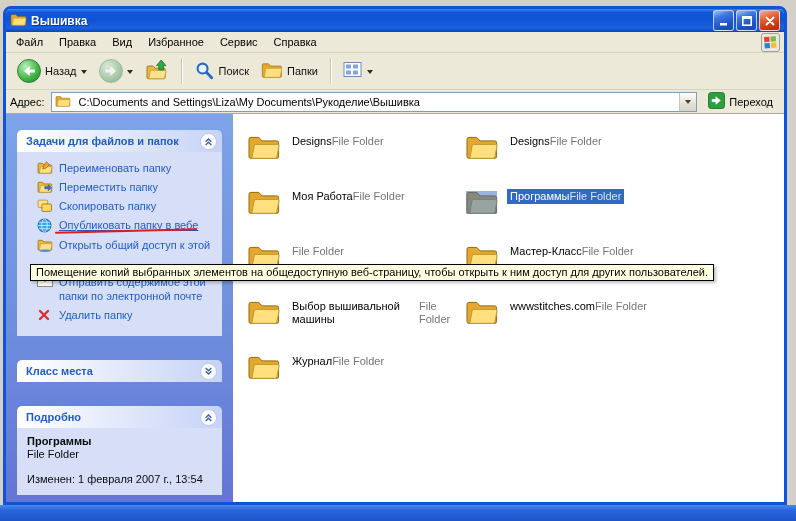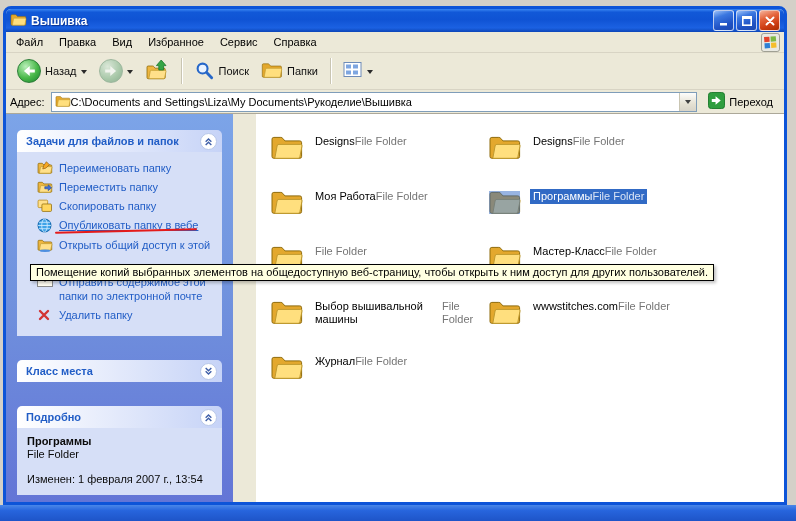--- a/index.html
+++ b/index.html
@@ -39,29 +39,29 @@
   .navcirc.fwdc { background:radial-gradient(circle at 35% 30%,#D9E8D9,#9CC2A0 60%,#7FA887 95%);
              border-color:#8FAE94; opacity:.85; }
   .dd { width:0; height:0; border:3px solid transparent; border-top:4px solid #2A2A2A; margin-top:4px; }
   .tsep { width:1px; height:26px; background:#C9C5B2; box-shadow:1px 0 0 #FFFFFF; margin:0 5px; }
 
   
   .addressbar { height:24px; background:#ECE9D8; display:flex; align-items:center;
                 padding:0 6px 0 4px; gap:6px; border-bottom:1px solid #ACA899; }
   .addr-label { color:#000; }
   .combo { flex:1; height:20px; background:#fff; border:1px solid #7F9DB9; display:flex;
-           align-items:center; gap:0; padding-left:3px; position:relative; }
+           align-items:center; gap:8px; padding-left:3px; position:relative; }
   .combo-text { flex:1; white-space:nowrap; overflow:hidden; }
   .combo-btn { width:17px; height:18px; background:linear-gradient(180deg,#FDFDFB,#E5E1D3 60%,#D8D4C8);
                border-left:1px solid #C9C5B2; display:flex; align-items:center; justify-content:center; }
   .tri { width:0; height:0; border:3.5px solid transparent; border-top:4.5px solid #404040; margin-top:4px; }
   .gobtn { display:flex; align-items:center; gap:4px; padding:1px 5px; color:#000; }
 
   
-  .wbody { flex:1; display:flex; overflow:hidden;gap:23px; }
+  .wbody { flex:1; display:flex; overflow:hidden; }
 
   
   .taskpane { width:227px; background:linear-gradient(180deg,#7CA4E8 0%,#7193DE 45%,#6375D6 100%);
               padding:16px 11px 0 11px; overflow:hidden; }
   .tp-section { margin-bottom:24px; }
   .tp-header { height:22px; background:linear-gradient(90deg,#FFFFFF,#C6D3F7);
                border-radius:5px 5px 0 0; display:flex; align-items:center;
                padding:0 5px 0 9px; color:#215DC6; font-weight:bold; }
   .tp-header span.ht { flex:1; }
   .chev { width:17px; height:17px; border-radius:50%; background:#fff; border:1px solid #B8C7E8;

